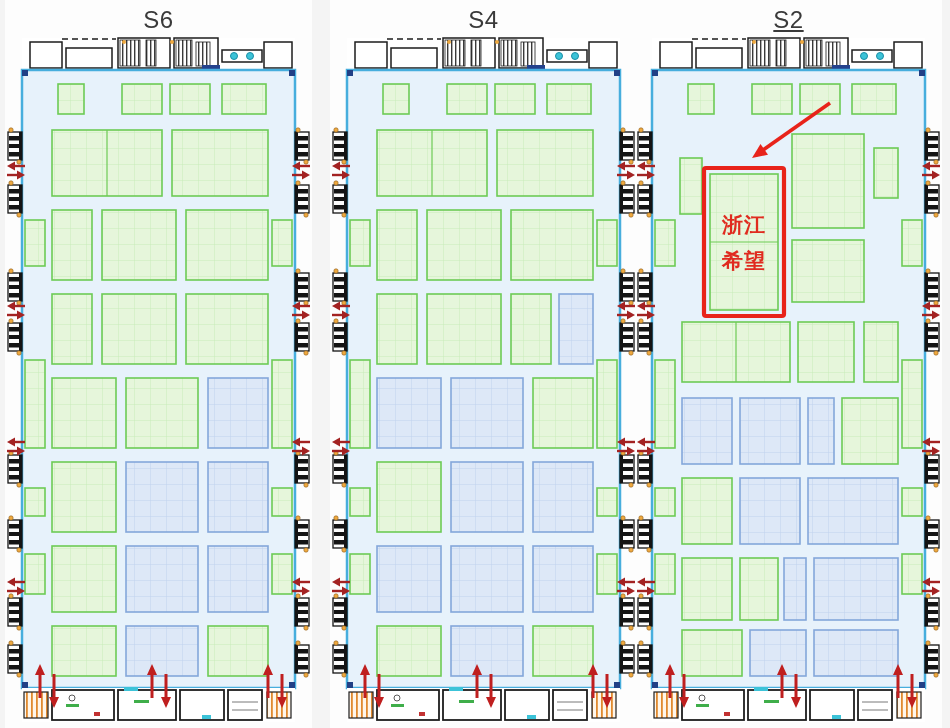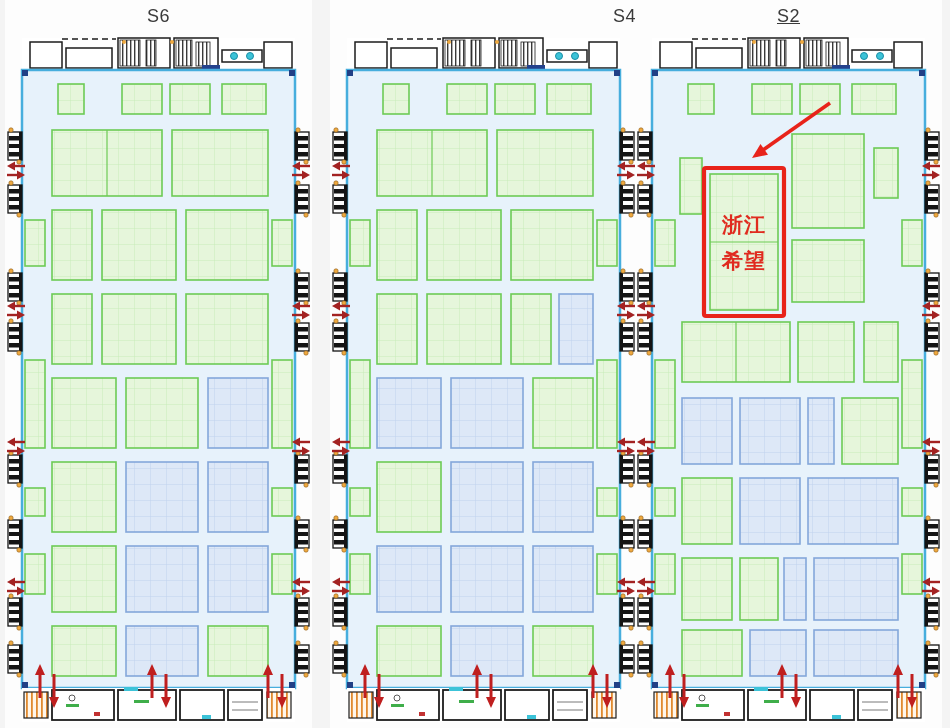--- a/index.html
+++ b/index.html
@@ -4,34 +4,34 @@
 <style>
   html,body{margin:0;padding:0;}
   body{
     width:950px;height:728px;position:relative;overflow:hidden;
     background:#f4f4f4;
     font-family:"Liberation Sans","DejaVu Sans",sans-serif;
   }
   .hall-panel{position:absolute;top:0;height:728px;width:307px;background:#fdfdfd;}
   .hall-title{
     position:absolute;top:6px;width:305px;text-align:center;
-    font-size:18px;letter-spacing:.5px;color:#3a3a3a;
+    font-size:24px;letter-spacing:.5px;color:#3a3a3a;
   }
   .hall{position:absolute;top:36px;width:305px;height:692px;text-decoration:underline;}
   .hall svg{display:block;}
 </style>
 </head>
 <body>
 
 <div class="hall-panel" style="left:5px;"></div>
 <div class="hall-panel" style="left:330px;"></div>
 <div class="hall-panel" style="left:635px;"></div>
 
 <div class="hall-title" style="left:6px;">S6</div>
-<div class="hall-title" style="left:331px;text-align:right;">S4</div>
+<div class="hall-title" style="left:331px;">S4</div>
 <div class="hall-title" style="left:636px;text-decoration:underline;">S2</div>
 
 <div class="hall" id="hall-0" style="left: 6px;">
     <svg width="305" height="692" viewBox="0 0 305 692" xmlns="http://www.w3.org/2000/svg">
       <defs>
     <pattern id="gg0" width="16" height="16" patternUnits="userSpaceOnUse">
       <rect width="16" height="16" fill="#e6f6db"></rect>
       <path d="M16 0H0V16" fill="none" stroke="#c8ecb9" stroke-width="1"></path>
     </pattern>
     <pattern id="gb0" width="16" height="16" patternUnits="userSpaceOnUse">

